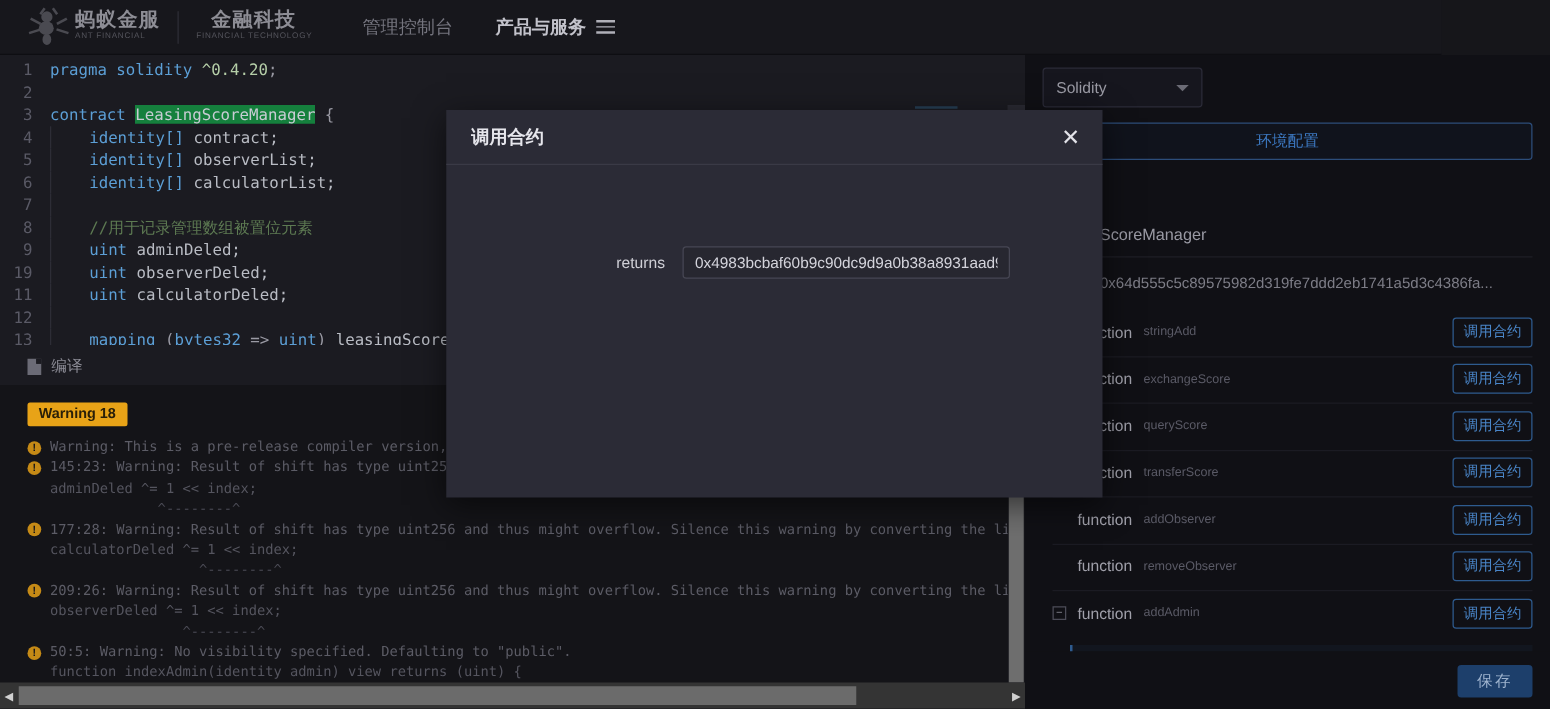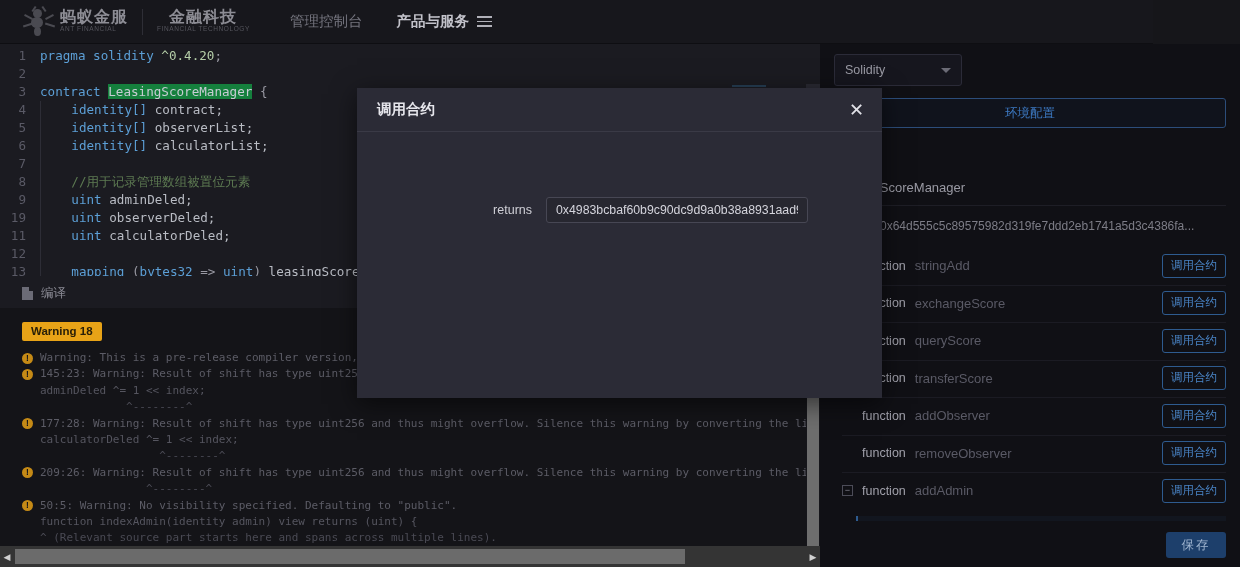--- a/index.html
+++ b/index.html
@@ -119,21 +119,21 @@
   .divider { height:1px; background:#1e1e26; margin:0 14px; }
   .contract-id { color:#7d7d87; font-size:12px; padding:12px 0 12px 36px; white-space:nowrap; overflow:hidden;}
   .fn-row {
     display:flex; align-items:center; height:37.5px; padding:0 14px 0 22px; position:relative;
   }
   .fn-row + .fn-row:before { content:''; position:absolute; top:0; left:22px; right:14px; height:1px; background:#1b1b23;}
   .fn-expander { width:11px; height:11px; border:1px solid #4c4c58; color:#8a8a95; font-size:9px;
                  line-height:9px; text-align:center; margin-right:9px; flex:none; cursor:pointer;}
   .fn-expander.hidden { visibility:hidden; }
   .fn-kw { color:#a0a0aa; font-size:12.5px; margin-right:9px; }
-  .fn-name { color:#5a5a66; font-size:13px; }
+  .fn-name { color:#5a5a66; font-size:10px; }
   .btn-call {
     margin-left:auto; border:1px solid #2e5b8f; border-radius:3px; color:#4a86c9;
     font-size:11.5px; padding:3px 8px 4px; cursor:pointer; background:transparent;
   }
   .tx-block { margin:6px 14px 0 36px; }
   .tx-field { border-left:2px solid #2e5b8f; padding:6px 0 6px 12px; background:#12161f; }
   .tx-label { color:#4a86c9; font-size:11.5px; }
   .rp-footer { position:absolute; top:521px; left:820px; width:420px; height:46px; background:#101015;}
   .btn-save { position:absolute; right:14px; top:11px; width:60px; height:26px; background:#1d3f6b;
               border-radius:3px; color:#9fb4cf; font-size:12.5px; letter-spacing:2px;
@@ -293,20 +293,21 @@
       <div class="warn-badge">Warning 18</div>
       <div class="warn-list" id="warn-list">
           <div class="warn-item"><span class="warn-ic">!</span><span>Warning: This is a pre-release compiler version, plea</span></div>
           <div class="warn-item"><span class="warn-ic">!</span><span>145:23: Warning: Result of shift has type uint256 and thus might overflow. Silence this warning by converting the literal to the</span></div>
           <div class="warn-sub">adminDeled ^= 1 &lt;&lt; index;</div>
           <div class="warn-caret">             ^--------^</div>
           <div class="warn-item"><span class="warn-ic">!</span><span>177:28: Warning: Result of shift has type uint256 and thus might overflow. Silence this warning by converting the literal to the</span></div>
           <div class="warn-sub">calculatorDeled ^= 1 &lt;&lt; index;</div>
           <div class="warn-caret">                  ^--------^</div>
           <div class="warn-item"><span class="warn-ic">!</span><span>209:26: Warning: Result of shift has type uint256 and thus might overflow. Silence this warning by converting the literal to the</span></div>
+          <div class="warn-sub">observerDeled ^= 1 &lt;&lt; index;</div>
           <div class="warn-caret">                ^--------^</div>
           <div class="warn-item"><span class="warn-ic">!</span><span>50:5: Warning: No visibility specified. Defaulting to "public".</span></div>
           <div class="warn-sub">function indexAdmin(identity admin) view returns (uint) {</div>
           <div class="warn-caret">^ (Relevant source part starts here and spans across multiple lines).</div>
         </div>
     </div>
 
     <div class="ed-vscroll">
       <div class="ed-vthumb"></div>
 

